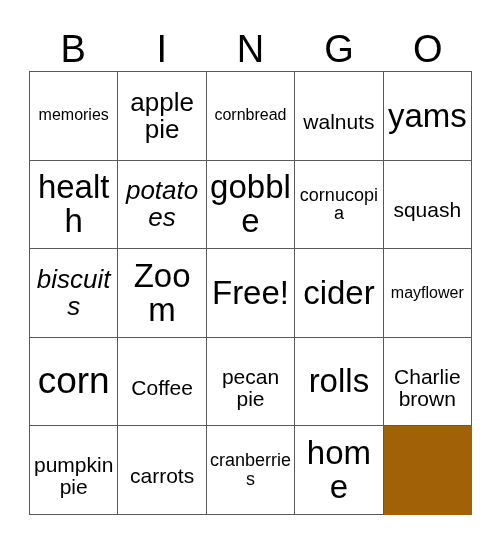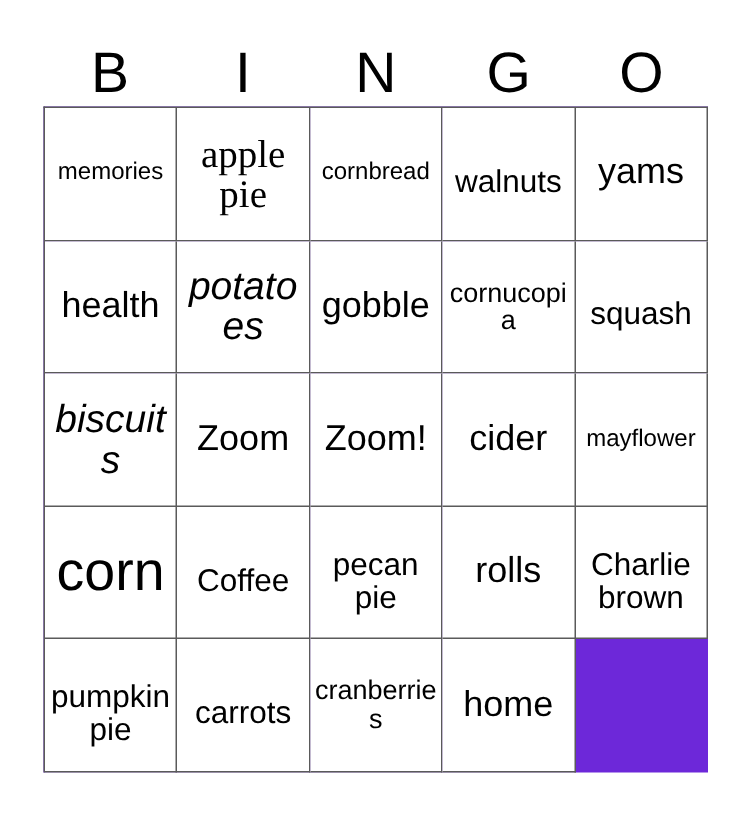--- a/index.html
+++ b/index.html
@@ -51,21 +51,21 @@
     left: 29px;
     top: 71px;
     width: 443px;
     height: 444px;
     box-sizing: border-box;
     border-top: 1px solid #5a5a5a;
     border-left: 1px solid #5a5a5a;
     display: grid;
     grid-template-columns: repeat(5, 1fr);
     grid-template-rows: repeat(5, 1fr);
-    background: #6d28d9;
+    background: #a16207;
   }
   .cell {
     box-sizing: border-box;
     border-right: 1px solid #5a5a5a;
     border-bottom: 1px solid #5a5a5a;
     display: flex;
     align-items: center;
     justify-content: center;
     text-align: center;
     padding: 2px 3px;
@@ -78,22 +78,22 @@
     line-height: 1.04;
     word-break: break-word;
     color: #000000;
   }
 
   
   .sz-xs .cell-text { font-size: 18px; }
   .sz-s  .cell-text { font-size: 16px; }
   .sz-m  .cell-text { font-size: 26px; font-style: italic; }
   .sz-ml .cell-text { font-size: 21px; margin-top: 12px; }
-  .sz-l  .cell-text { font-size: 26px; font-family: Liberation Serif, serif; }
-  .sz-xl .cell-text { font-size: 24px; }
+  .sz-l  .cell-text { font-size: 26px; }
+  .sz-xl .cell-text { font-size: 33px; }
   .sz-xxl .cell-text { font-size: 37px; }
 </style>
 </head>
 <body>
 
 <div class="card">
 
   <div class="header-row">
     <div class="header-cell">B</div>
     <div class="header-cell">I</div>
@@ -136,21 +136,21 @@
         <span class="cell-text">squash</span>
       </div>
 
     <div class="cell sz-m">
         <span class="cell-text">biscuits</span>
       </div>
     <div class="cell sz-xl">
         <span class="cell-text">Zoom</span>
       </div>
     <div class="cell sz-xl">
-        <span class="cell-text">Zoom!</span>
+        <span class="cell-text">Free!</span>
       </div>
     <div class="cell sz-xl">
         <span class="cell-text">cider</span>
       </div>
     <div class="cell sz-s">
         <span class="cell-text">mayflower</span>
       </div>
 
     <div class="cell sz-xxl">
         <span class="cell-text">corn</span>

